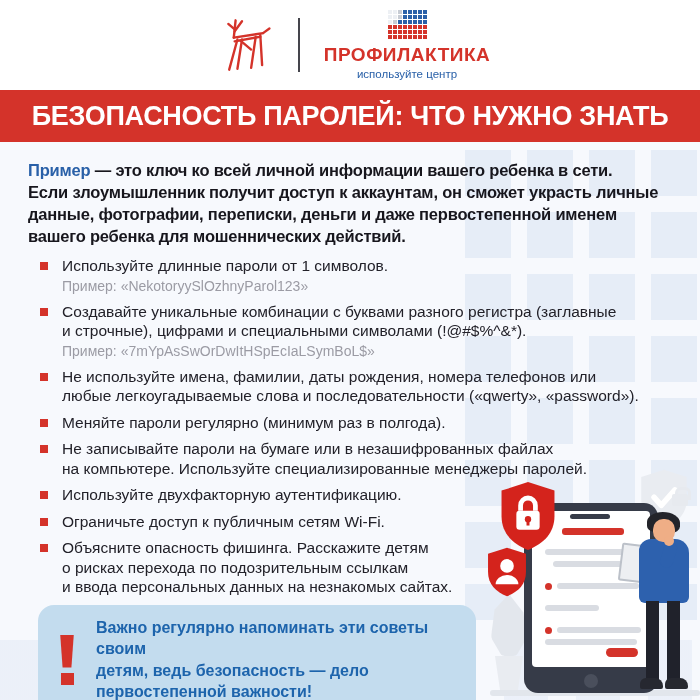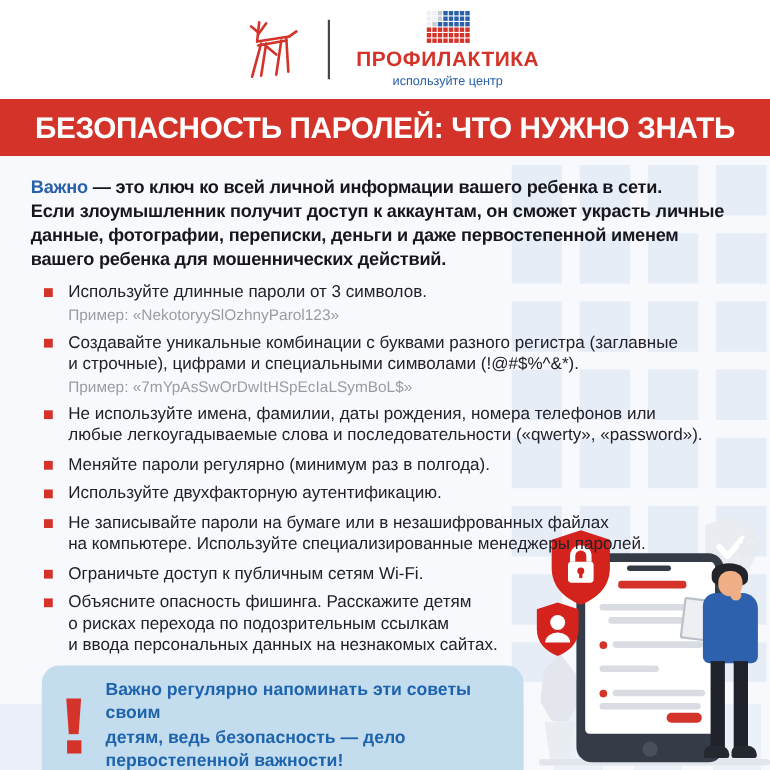--- a/index.html
+++ b/index.html
@@ -222,54 +222,54 @@
         <div class="man-hair"></div>
         <div class="man-face"></div>
         <div class="man-hand"></div>
         <div class="man-leg l"></div>
         <div class="man-leg r"></div>
         <div class="man-shoe l"></div>
         <div class="man-shoe r"></div>
       </div>
     </div>
 
-    <p class="intro"><span class="lead">Важно</span><span> — это ключ ко всей личной информации вашего ребенка в сети.
+    <p class="intro"><span class="lead">Пример</span><span> — это ключ ко всей личной информации вашего ребенка в сети.
 Если злоумышленник получит доступ к аккаунтам, он сможет украсть личные
 данные, фотографии, переписки, деньги и даже первостепенной именем
 вашего ребенка для мошеннических действий.</span></p>
 
     <ul class="tips">
       <li>
           <span class="bullet"></span>
-          <span class="tip-text">Используйте длинные пароли от 3 символов.</span>
+          <span class="tip-text">Используйте длинные пароли от 1 символов.</span>
           <span class="example">Пример: «NekotoryySlOzhnyParol123»</span>
         </li>
       <li>
           <span class="bullet"></span>
           <span class="tip-text">Создавайте уникальные комбинации с буквами разного регистра (заглавные
 и строчные), цифрами и специальными символами (!@#$%^&amp;*).</span>
           <span class="example">Пример: «7mYpAsSwOrDwItHSpEcIaLSymBoL$»</span>
         </li>
       <li>
           <span class="bullet"></span>
           <span class="tip-text">Не используйте имена, фамилии, даты рождения, номера телефонов или
 любые легкоугадываемые слова и последовательности («qwerty», «password»).</span>
         </li>
       <li>
           <span class="bullet"></span>
           <span class="tip-text">Меняйте пароли регулярно (минимум раз в полгода).</span>
         </li>
       <li>
           <span class="bullet"></span>
-          <span class="tip-text">Используйте двухфакторную аутентификацию.</span>
-        </li>
-      <li>
-          <span class="bullet"></span>
           <span class="tip-text">Не записывайте пароли на бумаге или в незашифрованных файлах
 на компьютере. Используйте специализированные менеджеры паролей.</span>
+        </li>
+      <li>
+          <span class="bullet"></span>
+          <span class="tip-text">Используйте двухфакторную аутентификацию.</span>
         </li>
       <li>
           <span class="bullet"></span>
           <span class="tip-text">Ограничьте доступ к публичным сетям Wi-Fi.</span>
         </li>
       <li>
           <span class="bullet"></span>
           <span class="tip-text">Объясните опасность фишинга. Расскажите детям
 о рисках перехода по подозрительным ссылкам
 и ввода персональных данных на незнакомых сайтах.</span>

